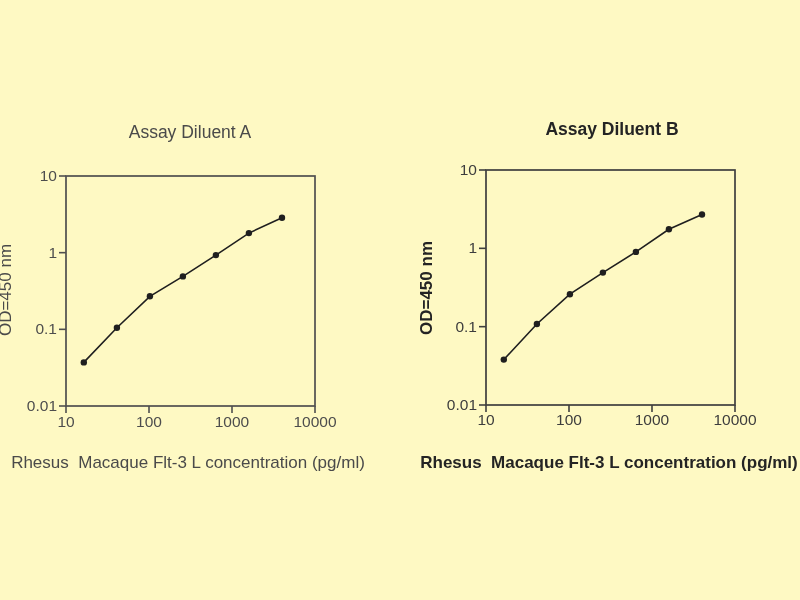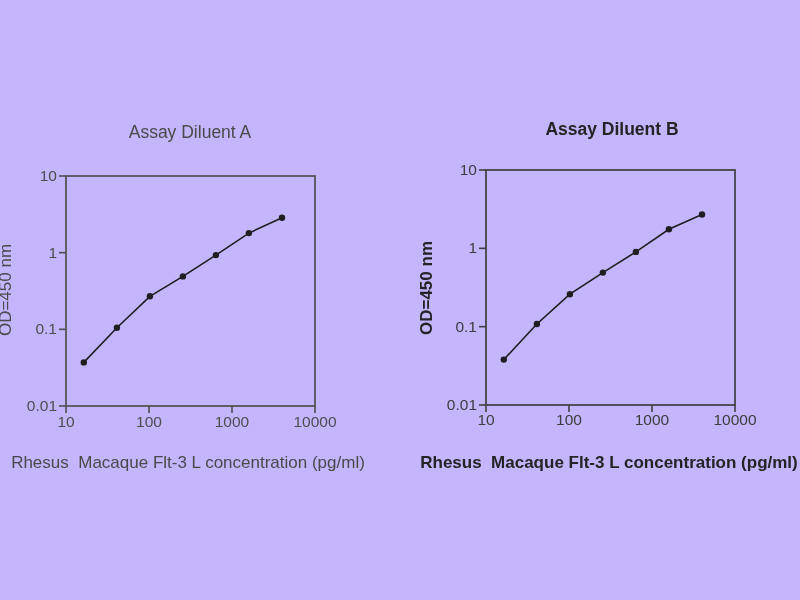--- a/index.html
+++ b/index.html
@@ -1,16 +1,16 @@
 <!DOCTYPE html>
 <html><head>
 <meta charset="utf-8">
 <style>
   html,body{margin:0;padding:0;background:#ffffff;}
-  .canvas{position:relative;width:800px;height:600px;background:#c4b5fd;overflow:hidden;
+  .canvas{position:relative;width:800px;height:600px;background:#fef9c3;overflow:hidden;
           font-family:"Liberation Sans", sans-serif;}
   svg text{white-space:pre;}
   
   .c0 .title   {font-size:17.5px;font-weight:400;fill:#4a4a4a;}
   .c0 .axlabel {font-size:17px;  font-weight:400;fill:#4a4a4a;}
   .c0 .tick    {font-size:15.5px;font-weight:400;fill:#4d4d4d;}
   .c0 .frame, .c0 .tickmark{stroke:#4f4f4f;}
   
   .c1 .title   {font-size:17.5px;font-weight:700;fill:#242424;}
   .c1 .axlabel {font-size:17px;  font-weight:700;fill:#242424;}

